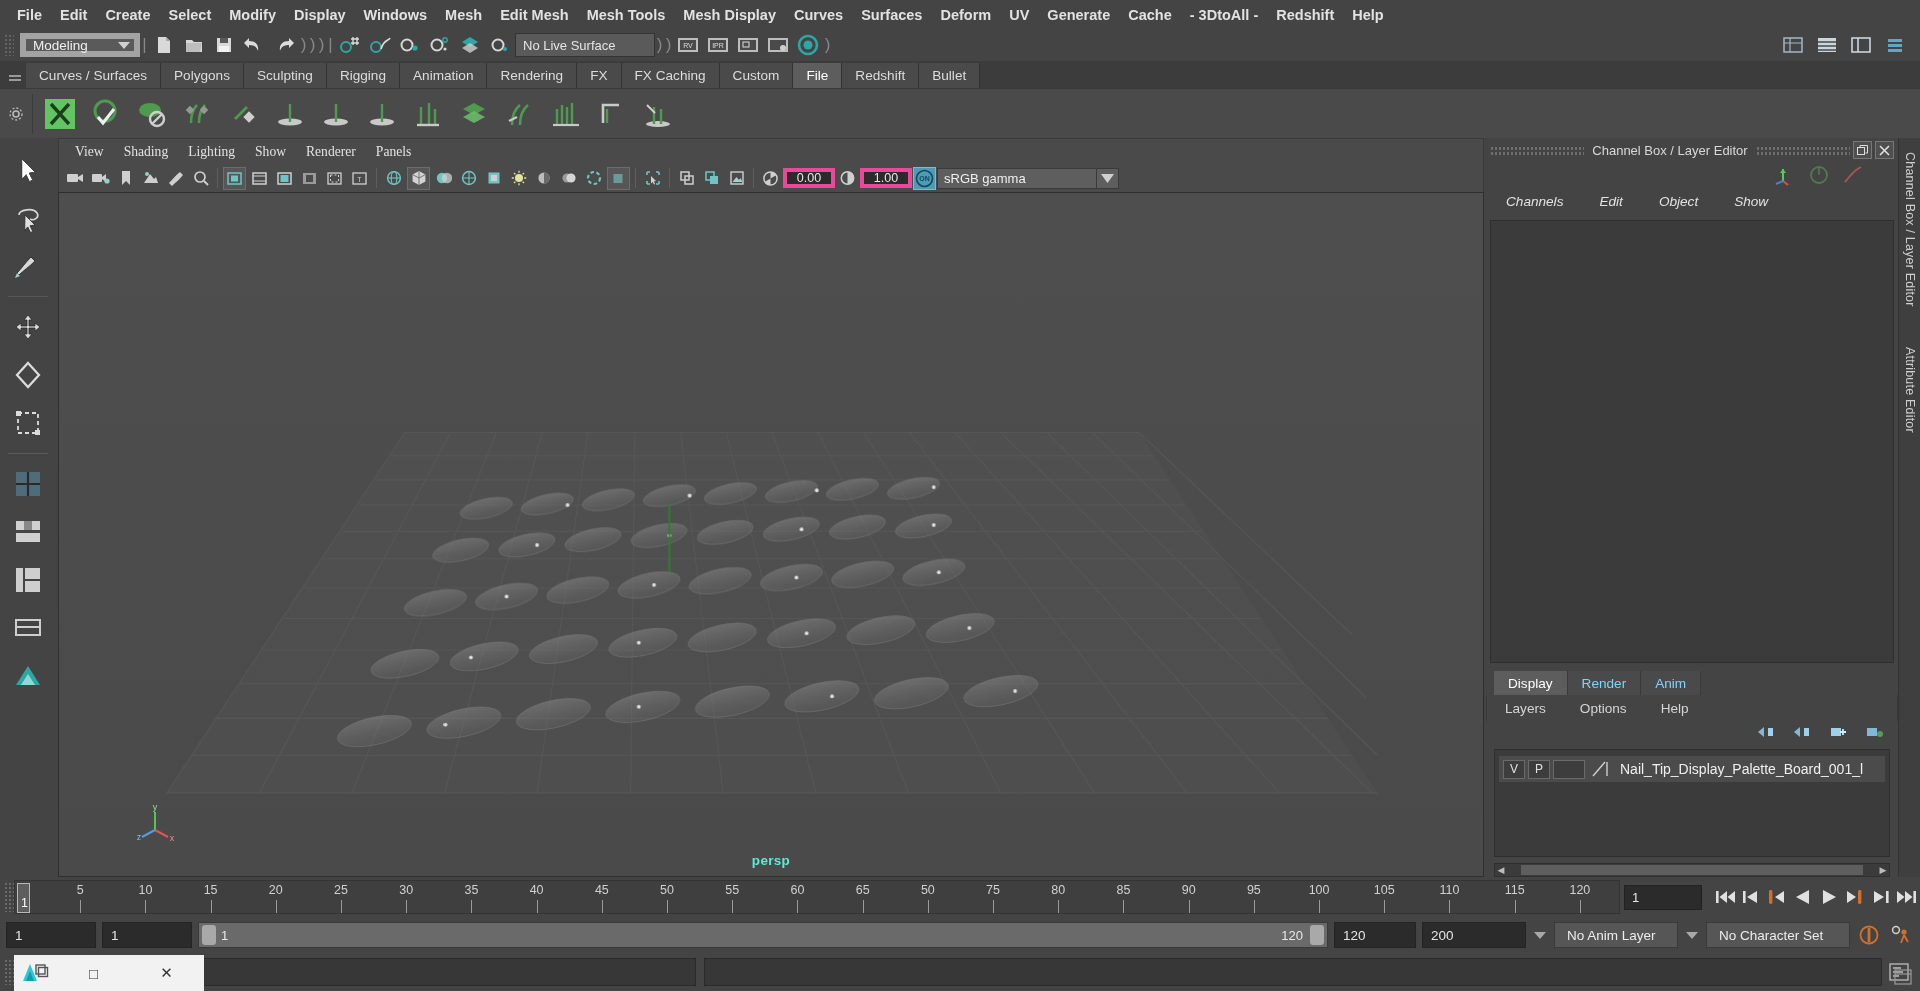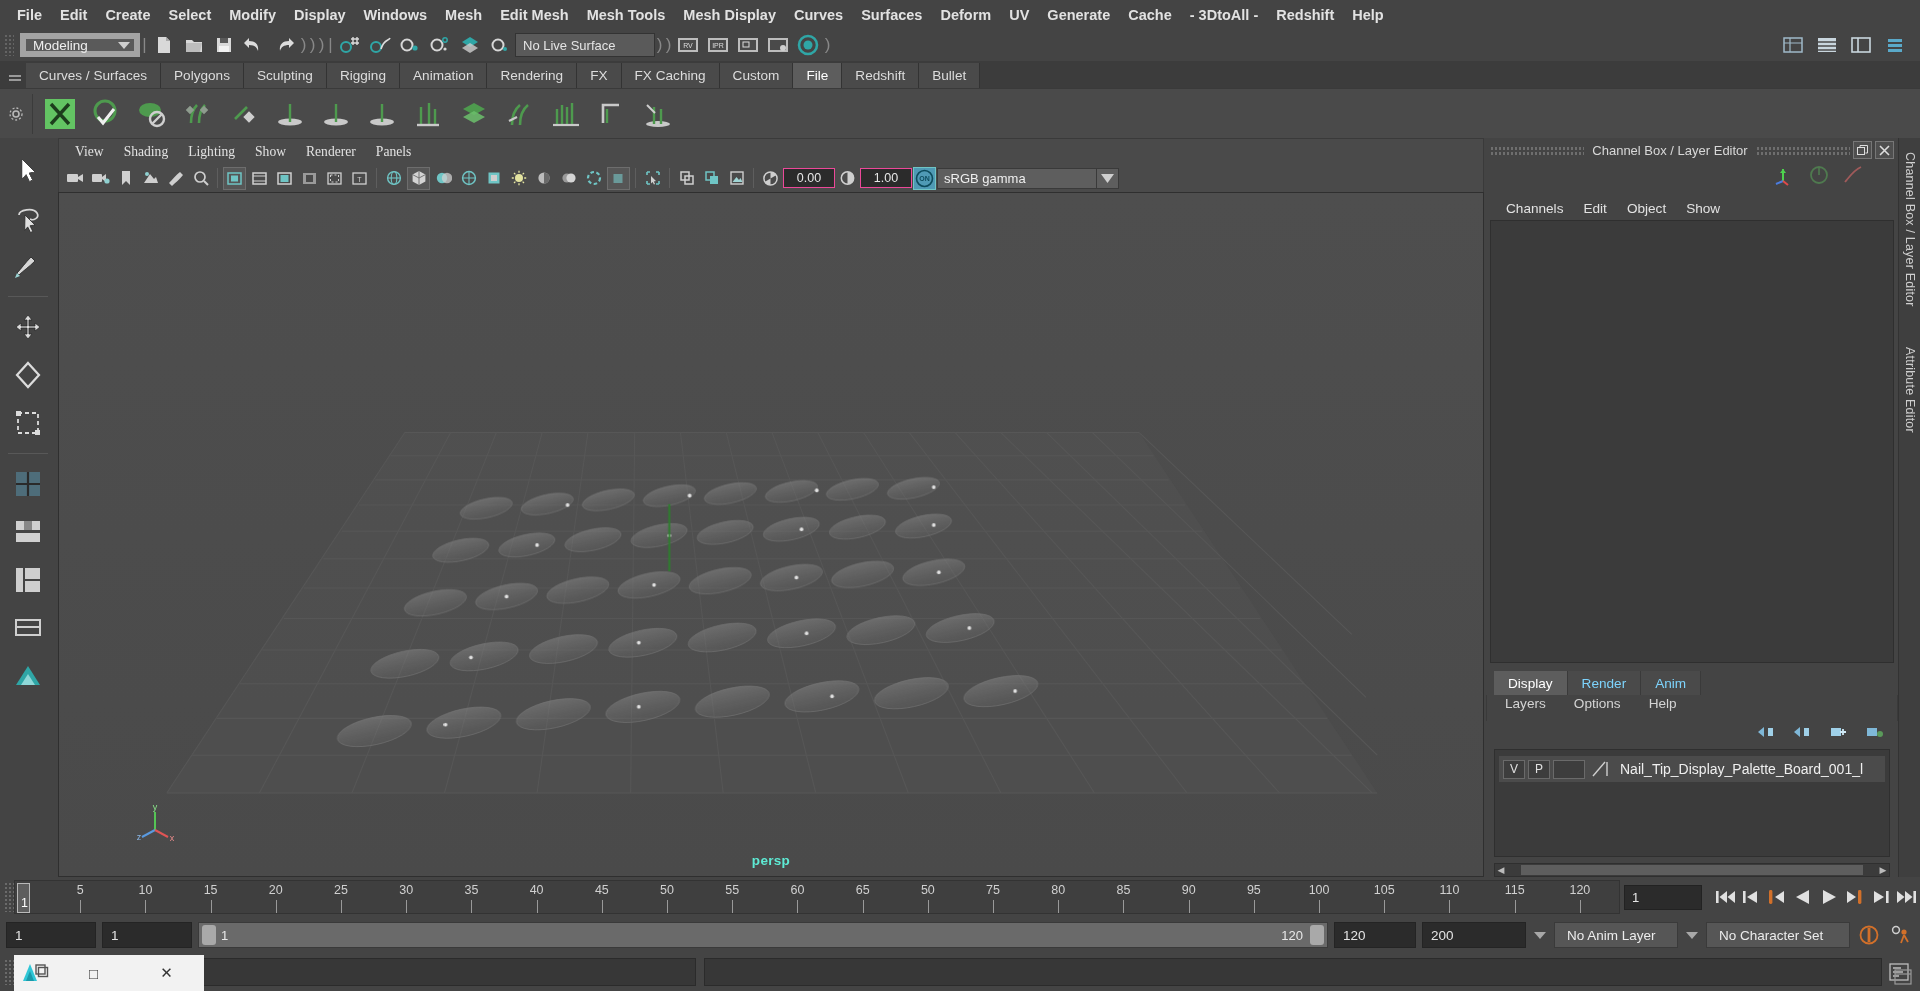--- a/index.html
+++ b/index.html
@@ -50,42 +50,42 @@
   .tbsep{ width:40px;height:1px;background:#585858; margin:6px 0; }
 
   
   .vpwrap{ flex:1 1 auto; display:flex; flex-direction:column; min-width:0; background:#444; padding:0 2px; }
   .vpmenu{ height:26px; background:#4a4a4a; display:flex; align-items:center; padding-left:6px; border:1px solid #3a3a3a; border-bottom:none; flex:0 0 26px;font-family:Liberation Serif, serif;}
   .vpmenu .mi{ font-size:13.6px; padding:2px 10px; color:#e2e2e2; }
   .vptool{ height:28px; background:#4a4a4a; display:flex; align-items:center; border-left:1px solid #3a3a3a; border-right:1px solid #3a3a3a; flex:0 0 28px; padding-left:4px;}
   .vi{ width:23px; height:23px; margin:0 1px; display:flex; align-items:center; justify-content:center; }
   .vi.boxed{ border:1px solid #6d6d6d; background:#565656; }
   .vsep{ width:1px;height:20px;background:#5e5e5e;margin:0 4px; }
-  .numfield{ width:52px;height:20px;background:#2b2b2b;border:1px solid #ec4899; color:#e6e6e6; font-size:12.5px; display:flex;align-items:center;justify-content:center;}
+  .numfield{ width:52px;height:20px;background:#2b2b2b;border:4px solid #ec4899; color:#e6e6e6; font-size:12.5px; display:flex;align-items:center;justify-content:center;}
   .gammafield{ width:160px;height:21px;background:#5e5e5e;border:1px solid #3a3a3a;display:flex;align-items:center;padding-left:6px;font-size:13px;color:#efefef;}
   .gammaarrow{ width:22px;height:21px;background:#5e5e5e;border:1px solid #3a3a3a;border-left:none;display:flex;align-items:center;justify-content:center;}
 
   .viewport{ flex:1 1 auto; position:relative; overflow:hidden;
       background:#4c4c4c; border:1px solid #2f2f2f; min-height:0; }
   .persplabel{ position:absolute; left:50%; transform:translateX(-50%); bottom:8px; font-size:13.5px; color:#5eead4; font-weight:bold; letter-spacing:.3px;}
   .axisgiz{ position:absolute; left:78px; bottom:28px; }
 
   
   .rightpanel{ width:412px; flex:0 0 412px; background:#444444; display:flex; flex-direction:column; }
   .rp-title{ height:24px; display:flex; align-items:center; font-size:13px; color:#d8d8d8; padding:0 4px; }
   .rp-dots{ flex:1 1 auto; height:9px; background-image:radial-gradient(#6e6e6e 1px, transparent 1px); background-size:4px 5px; }
   .rp-wbtn{ width:19px;height:18px;border:1px solid #777; background:#4f4f4f; margin-left:3px; display:flex;align-items:center;justify-content:center; color:#ddd; font-size:11px;}
   .cb-icons{ height:30px; display:flex; align-items:center; justify-content:flex-end; padding-right:34px; gap:12px;}
-  .cb-menu{ height:26px; display:flex; align-items:flex-end; padding-left:12px; gap:4px;}
+  .cb-menu{ height:26px; display:flex; align-items:flex-start; padding-left:12px; gap:20px;font-style:italic;}
   .cb-menu .mi{ font-size:13.6px; padding:2px 8px; color:#e2e2e2;}
   .cb-body{ flex:1 1 auto; background:#3b3b3b; border:1px solid #2f2f2f; margin:2px 4px 0 4px; min-height:0;}
   .le-tabs{ height:26px; display:flex; align-items:flex-end; padding-left:8px; margin-top:6px;}
   .letab{ height:24px; padding:0 14px; display:flex;align-items:center;font-size:13.6px; background:#4a4a4a; color:#7dd3fc;border-right:1px solid #3a3a3a;}
   .letab.active{ background:#5d5d5d; color:#fff;}
-  .le-menu{ height:26px; display:flex; align-items:flex-start; padding-left:10px; gap:12px; background:#444; border-left:1px solid #3a3a3a;border-right:1px solid #3a3a3a;}
+  .le-menu{ height:26px; display:flex; align-items:center; padding-left:10px; gap:18px; background:#444; border-left:1px solid #3a3a3a;border-right:1px solid #3a3a3a;}
   .le-menu .mi{ font-size:13.6px; padding:1px 8px;}
   .le-btnbar{ height:26px; display:flex; align-items:center; justify-content:flex-end; padding-right:14px; gap:16px;}
   .le-list{ height:108px; background:#3b3b3b; border:1px solid #2f2f2f; margin:2px 8px 0 8px; padding:6px 4px;}
   .layerrow{ height:26px; display:flex; align-items:center; background:#4b4b4b; padding:0 4px; }
   .lbx{ width:22px;height:19px;background:#3d3d3d;border:1px solid #6a6a6a;display:flex;align-items:center;justify-content:center;font-size:12px;color:#e0e0e0;margin-right:3px;}
   .lbx.wide{ width:32px; }
   .layername{ font-size:14px; color:#efefef; margin-left:8px; white-space:nowrap; overflow:hidden;}
   .le-scroll{ height:14px; margin:6px 8px 0 8px; background:#3b3b3b; border:1px solid #2f2f2f; display:flex; align-items:center;}
   .le-scroll .thumb{ height:10px; background:#5e5e5e; margin:0 14px; flex:1 1 auto;}
   .le-scroll .sarr{ width:12px; text-align:center; font-size:9px; color:#bbb;}

